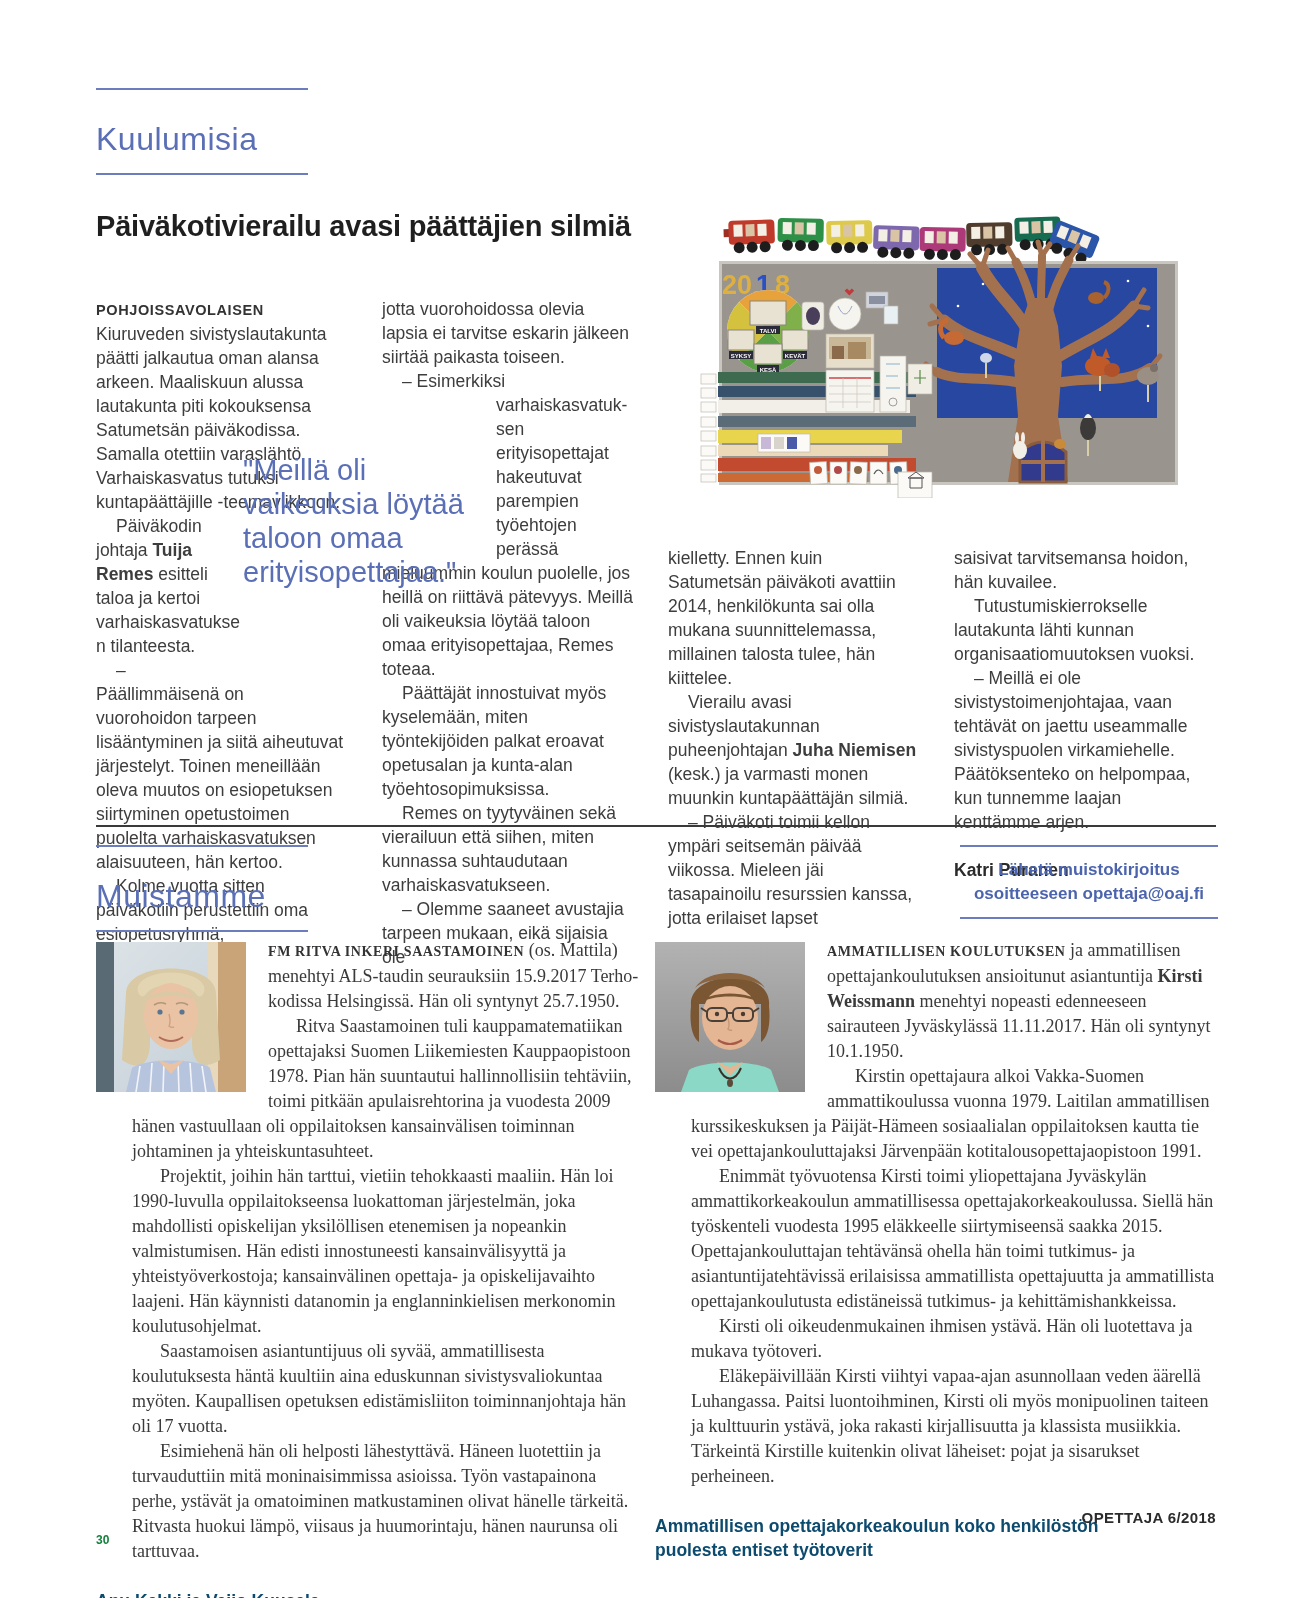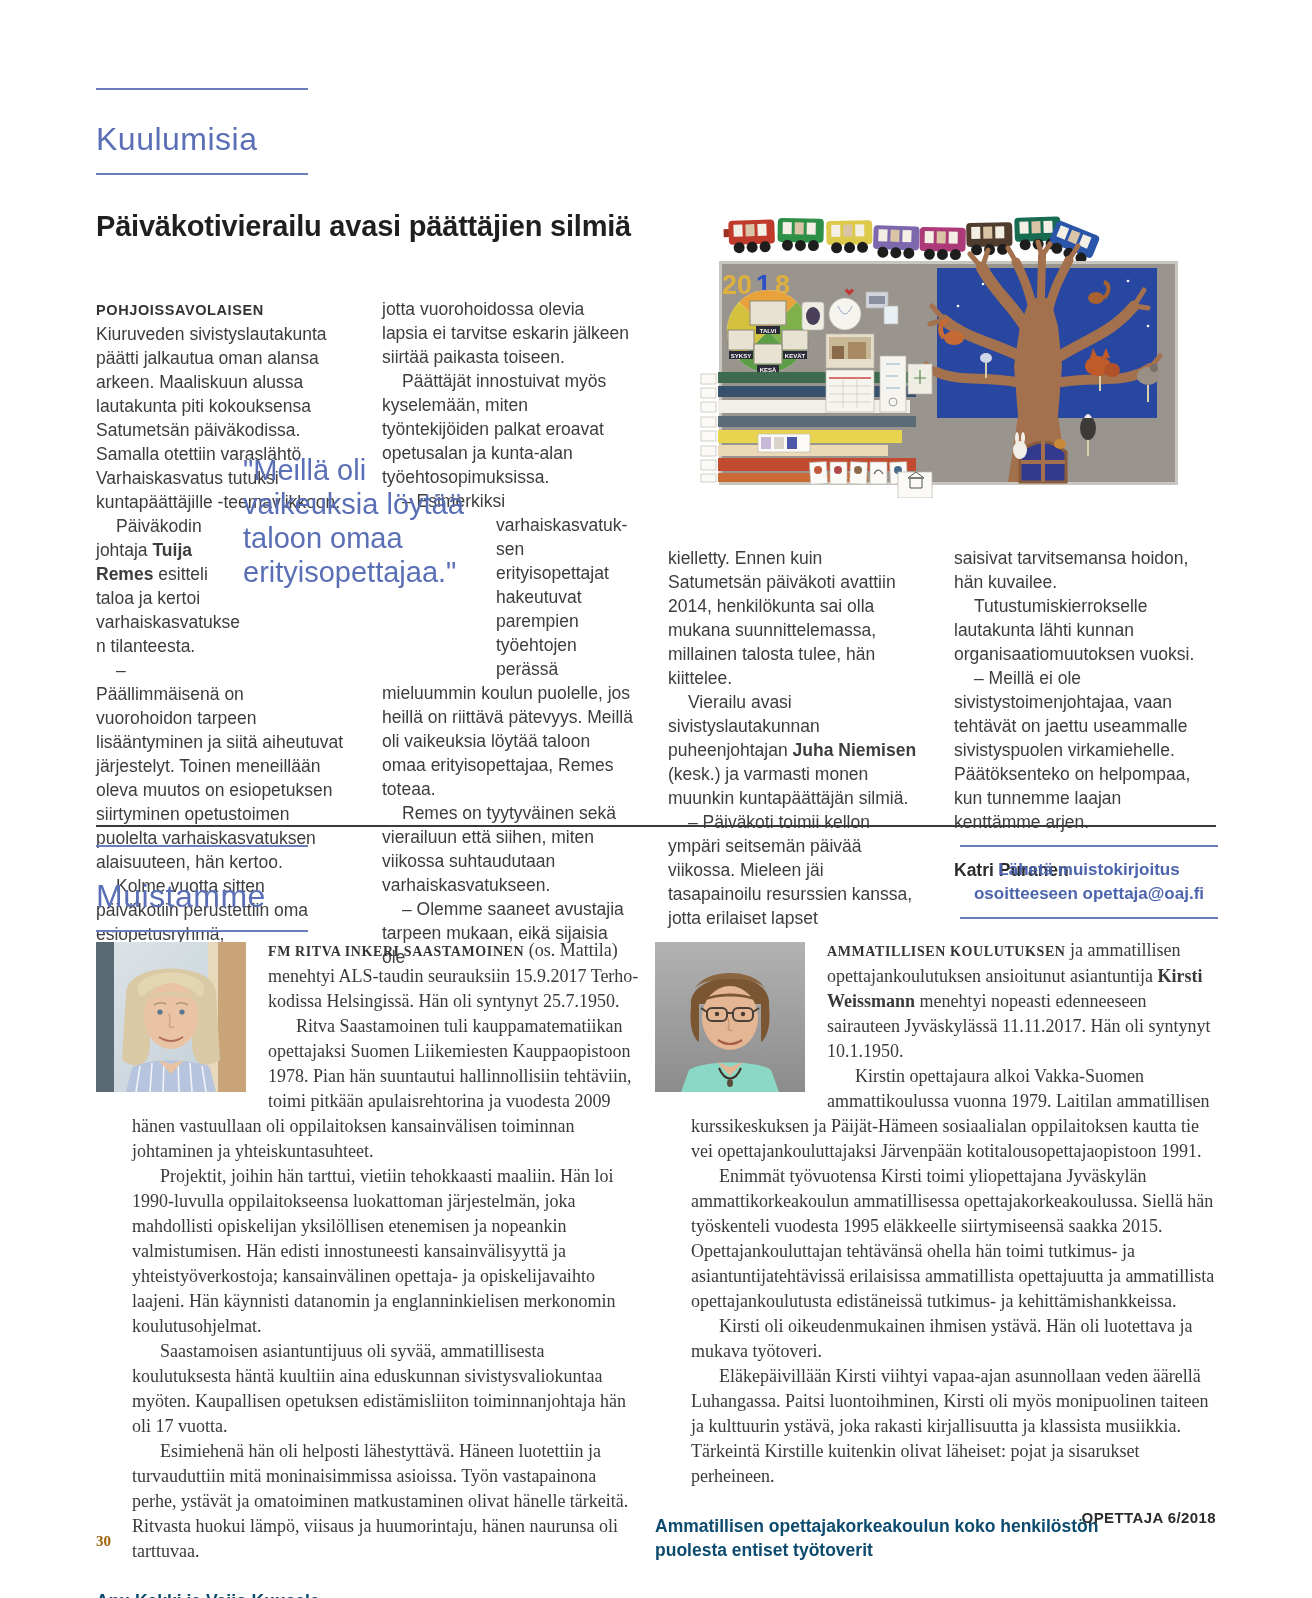--- a/index.html
+++ b/index.html
@@ -42,21 +42,21 @@
   .obit{position:absolute;width:548px;font-family:"Liberation Serif",serif;
         font-size:18px;line-height:25px;color:#3a3a3a;overflow-wrap:break-word;}
   .obit p{margin:0;}
   .obit p.ind{text-indent:28px;margin-left:36px;}
   .obit .portrait{float:left;width:150px;height:150px;margin:4px 22px 6px 0;}
   .obit .lead-in{font-size:14px;}
   .obit .sig{font-family:"Liberation Sans",sans-serif;font-size:17.5px;line-height:24px;margin-top:25px;}
   .obit .sig .names{font-weight:700;color:#0c4a6e;}
   .obit .sig .role{font-weight:700;color:#0c4a6e;}
 
-  .footer-left{position:absolute;left:96px;top:1533px;font-size:15px;font-weight:700;color:#a16207;font-family:Liberation Serif, serif;}
+  .footer-left{position:absolute;left:96px;top:1533px;font-size:12px;font-weight:700;color:#15803d;}
   .footer-right{position:absolute;right:96px;top:1509px;font-size:15px;font-weight:700;
                 letter-spacing:.4px;color:#2b2b2b;}
 </style>
 </head>
 <body>
 
 <div class="page">
 
   <div class="section-head" style="left:96px;top:88px;">
     <span class="label">Kuulumisia</span>
@@ -66,23 +66,23 @@
 
   <div class="col" style="left:96px;top:263px;">
     <p><span class="lead-in">POHJOISSAVOLAISEN</span><span> Kiuruveden sivistyslautakunta päätti jalkautua oman alansa arkeen. Maaliskuun alussa lautakunta piti kokouksensa Satumetsän päiväkodissa. Samalla otettiin varaslähtö Varhaiskasvatus tutuksi kuntapäättäjille -teemaviikkoon.</span></p>
     <p class="ind"><span class="sp-r"></span><span>Päiväkodin johtaja </span><span class="bold">Tuija Remes</span><span> esitteli taloa ja kertoi varhaiskasvatuksen tilanteesta.</span></p>
     <p class="ind">– Päällimmäisenä on vuorohoidon tarpeen lisääntyminen ja siitä aiheutuvat järjestelyt. Toinen meneillään oleva muutos on esiopetuksen siirtyminen opetustoimen puolelta varhaiskasvatuksen alaisuuteen, hän kertoo.</p>
     <p class="ind">Kolme vuotta sitten päiväkotiin perustettiin oma esiopetusryhmä,</p>
   </div>
 
   <div class="col" style="left:382px;top:263px;">
     <p>jotta vuorohoidossa olevia lapsia ei tarvitse eskarin jälkeen siirtää paikasta toiseen.</p>
+    <p class="ind"><span>– Esimerkiksi varhaiskasvatuk-</span><span class="sp-l"></span><span>sen erityisopettajat hakeutuvat parempien työehtojen perässä mieluummin koulun puolelle, jos heillä on riittävä pätevyys. Meillä oli vaikeuksia löytää taloon omaa erityisopettajaa, Remes toteaa.</span></p>
     <p class="ind">Päättäjät innostuivat myös kyselemään, miten työntekijöiden palkat eroavat opetusalan ja kunta-alan työehtosopimuksissa.</p>
-    <p class="ind"><span>– Esimerkiksi varhaiskasvatuk-</span><span class="sp-l"></span><span>sen erityisopettajat hakeutuvat parempien työehtojen perässä mieluummin koulun puolelle, jos heillä on riittävä pätevyys. Meillä oli vaikeuksia löytää taloon omaa erityisopettajaa, Remes toteaa.</span></p>
-    <p class="ind">Remes on tyytyväinen sekä vierailuun että siihen, miten viikossa suhtaudutaan varhaiskasvatukseen.</p>
+    <p class="ind">Remes on tyytyväinen sekä vierailuun että siihen, miten kunnassa suhtaudutaan varhaiskasvatukseen.</p>
     <p class="ind">– Olemme saaneet avustajia tarpeen mukaan, eikä sijaisia ole</p>
   </div>
 
   <div class="pull-quote">"Meillä oli vaikeuksia löytää taloon omaa erityisopettajaa."</div>
 
   <svg class="photo" viewBox="0 0 522 292">
 
     <g>
       <g transform="translate(30,9) rotate(-2)">
           <rect x="-5" y="14" width="7" height="8" fill="#9c2f24"></rect>

